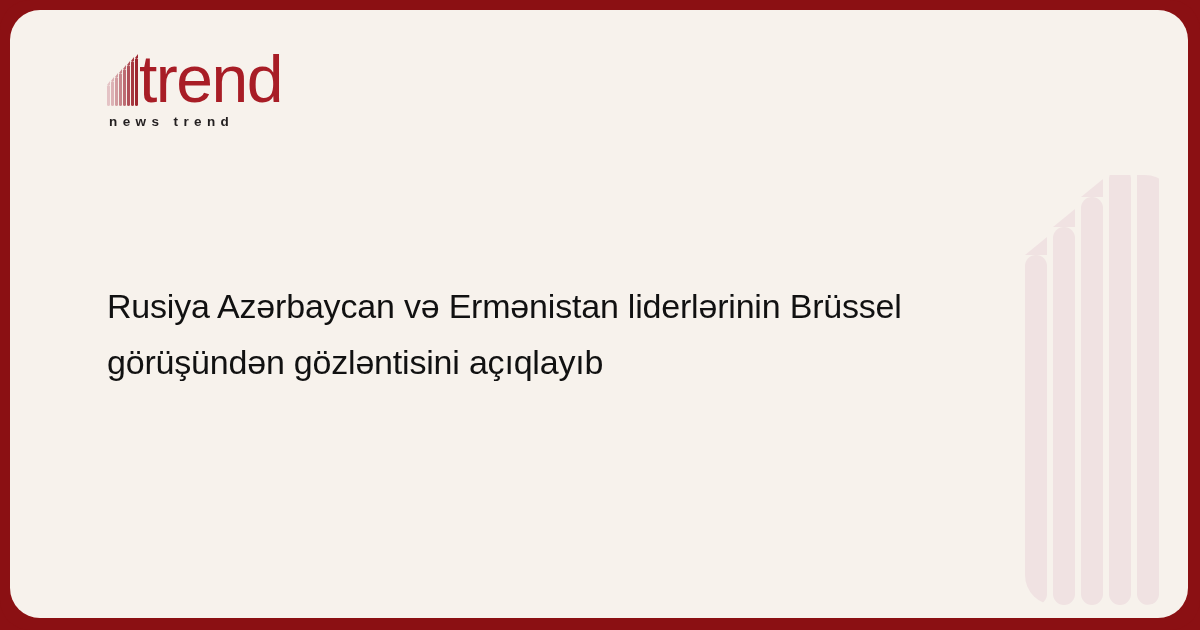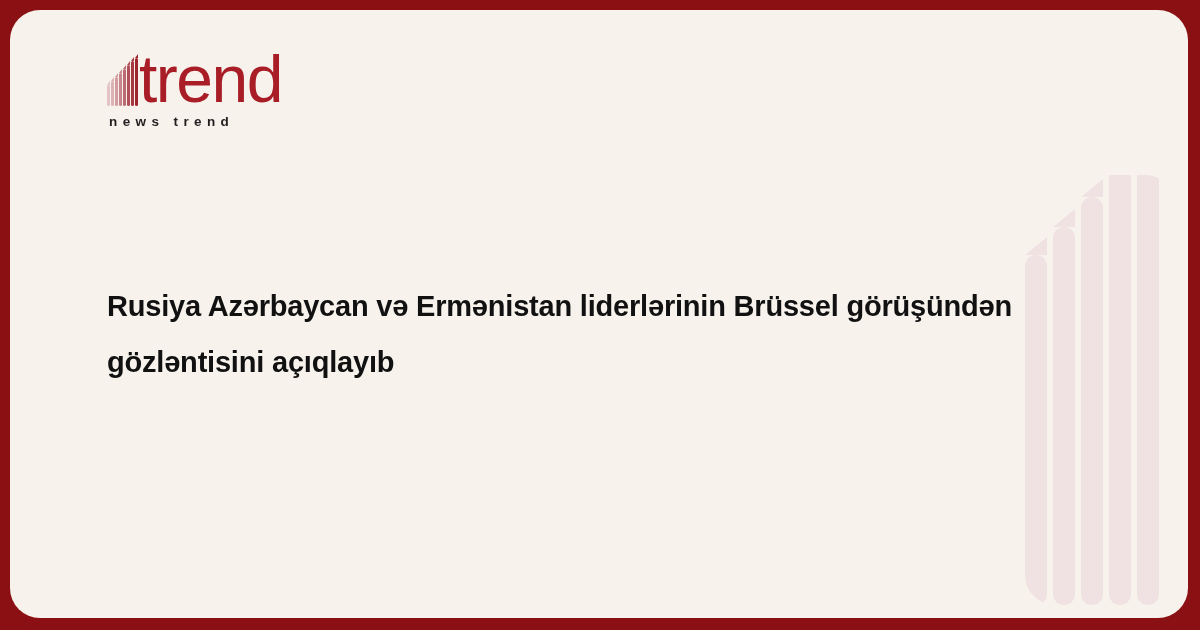--- a/index.html
+++ b/index.html
@@ -111,22 +111,22 @@
     color:#231f20;
     white-space:nowrap;
   }
 
   
   .headline {
     position:absolute;
     left:97px; top:268px;
     width:905px;
     font-family:"Liberation Sans", sans-serif;
-    font-size:29px;
-    font-weight:700;
+    font-size:34px;
+    font-weight:400;
     line-height:56px;
     letter-spacing:-0.2px;
     color:#111111;
   }
 </style>
 </head>
 <body>
 
 <div class="card">
 

